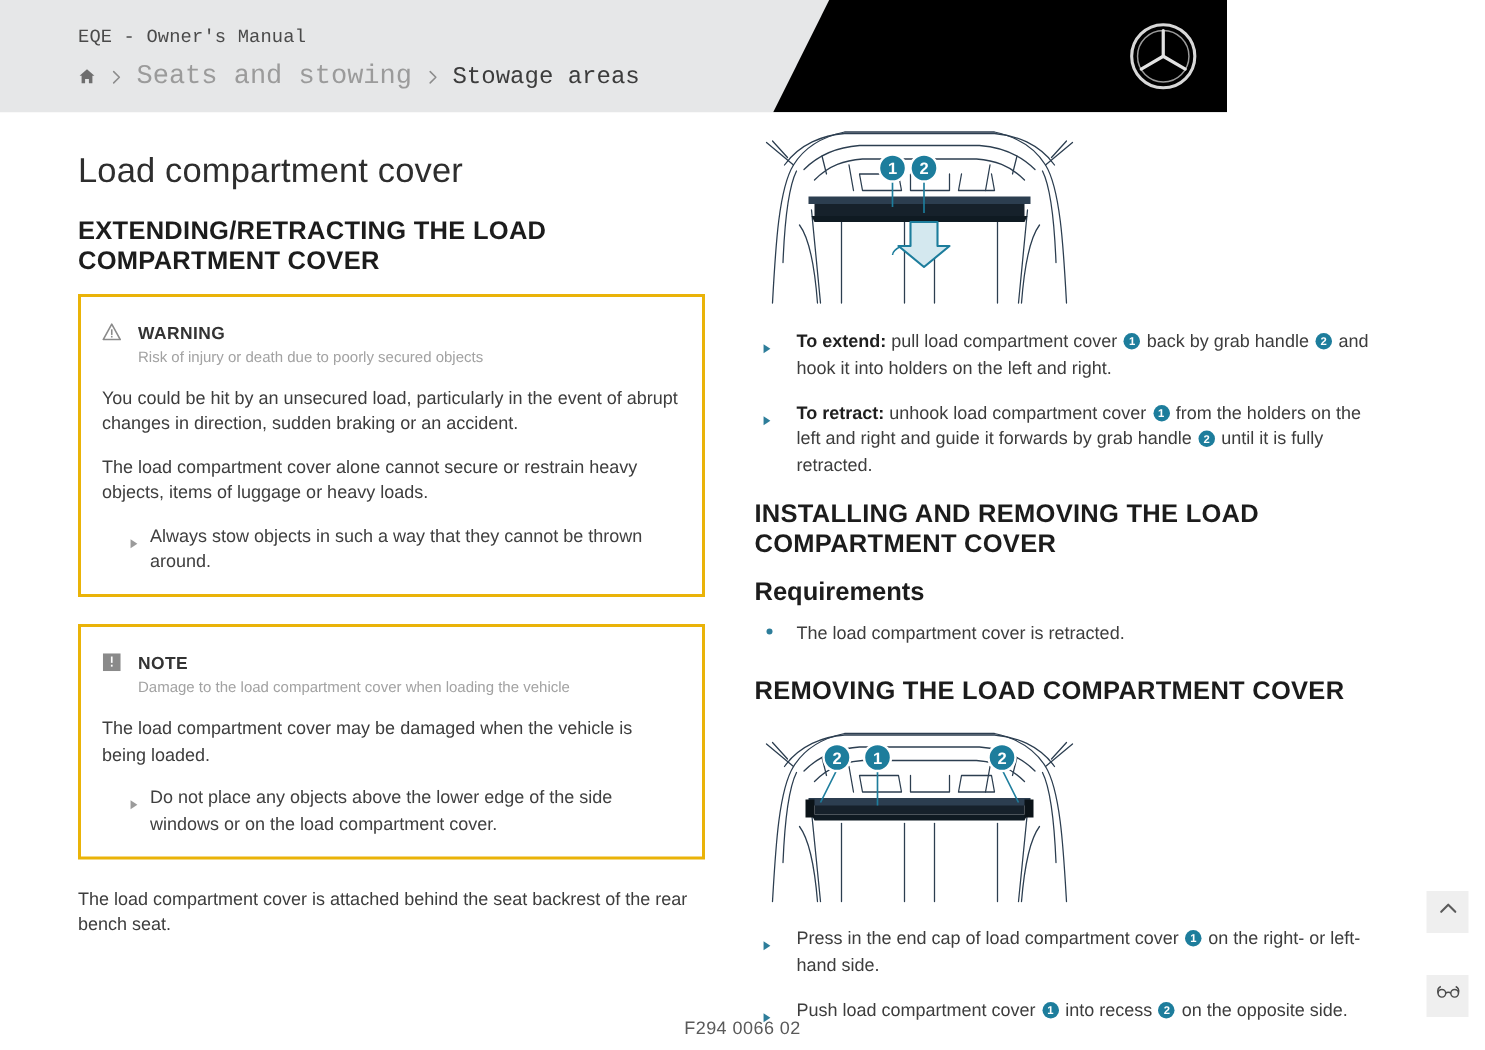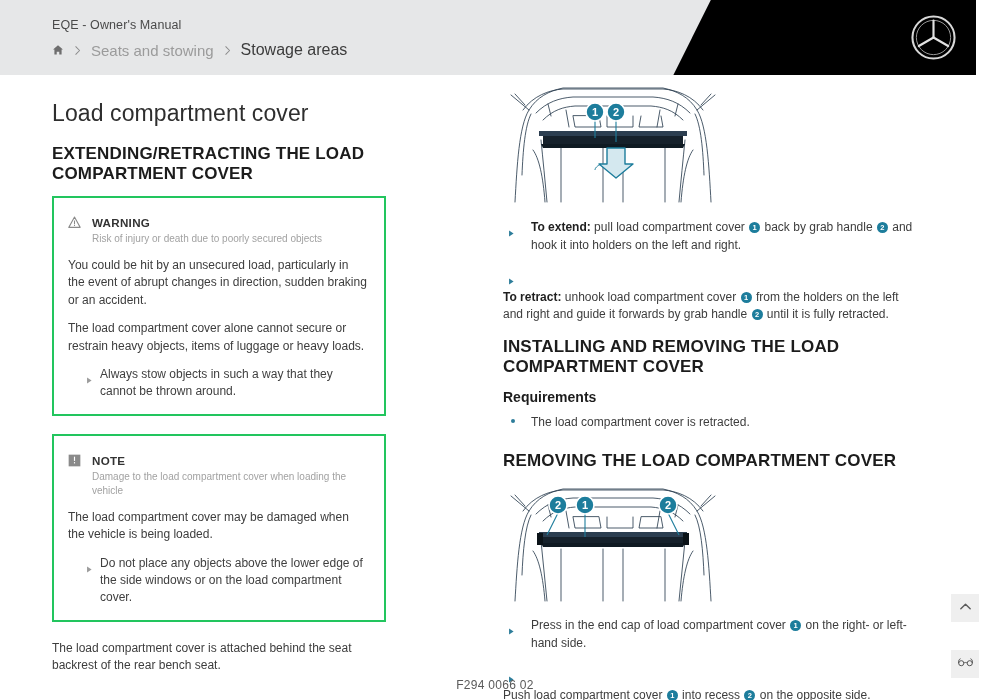--- a/index.html
+++ b/index.html
@@ -13,24 +13,25 @@
   body {
     font-family: "Liberation Sans", sans-serif;
     background: #ffffff;
     color: #333333;
     position: relative;
   }
 
   
   .header {
     position: relative;
-    width: 976px;
+    width: 818px;
     height: 75px;
     background: #e6e7e8;
     overflow: hidden;
+    font-family: Liberation Mono, monospace;
   }
 
   .header-black {
     position: absolute;
     top: 0;
     right: 0;
     width: 340px;
     height: 75px;
     background: #000000;
     clip-path: polygon(22% 0, 100% 0, 100% 100%, 11% 100%);
@@ -65,42 +66,42 @@
 
   .bc-home { display: flex; align-items: center; }
 
   .bc-sep {
     display: flex;
     align-items: center;
     color: #7a7a7a;
   }
 
   .bc-link {
-    font-size: 15px;
+    font-size: 18px;
     color: #9b9b9b;
   }
 
   .bc-current {
     font-size: 16px;
     color: #3c3c3c;
   }
 
   
   .page {
     position: relative;
     width: 990px;
     height: 625px;
     background: #fff;
   }
 
   .col-left {
     position: absolute;
     left: 52px;
     top: 25px;
-    width: 334px;
+    width: 418px;
   }
 
   .col-right {
     position: absolute;
     left: 503px;
     top: 5px;
     width: 415px;
   }
 
   h1.page-title {
@@ -113,29 +114,29 @@
 
   .h-section {
     font-size: 17px;
     font-weight: bold;
     color: #1c1c1c;
     letter-spacing: .18px;
     margin-bottom: 12px;
   }
 
   .h-sub {
-    font-size: 14px;
+    font-size: 17px;
     font-weight: bold;
     color: #1c1c1c;
     margin-bottom: 9px;
   }
 
   
   .admon {
-    border: 2px solid #22c55e;
+    border: 2px solid #eab308;
     padding: 15px 16px 13px 14px;
     margin-bottom: 18px;
     background: #fff;
   }
 
   .admon-head {
     display: flex;
     gap: 11px;
     margin-bottom: 11px;
   }
@@ -201,21 +202,21 @@
     margin-bottom: 14px;
   }
   .figure svg { display: block; width: 100%; height: auto; }
 
   .step-list { list-style: none; margin-bottom: 13px; }
 
   .step-item {
     display: flex;
     margin-bottom: 12px;
   }
-  .step-item:last-child { margin-bottom: 0; flex-direction: column; }
+  .step-item:last-child { margin-bottom: 0; }
 
   .step-marker {
     flex: 0 0 auto;
     width: 28px;
     padding-top: 4px;
     padding-left: 5px;
   }
 
   .step-text {
     font-size: 12px;

